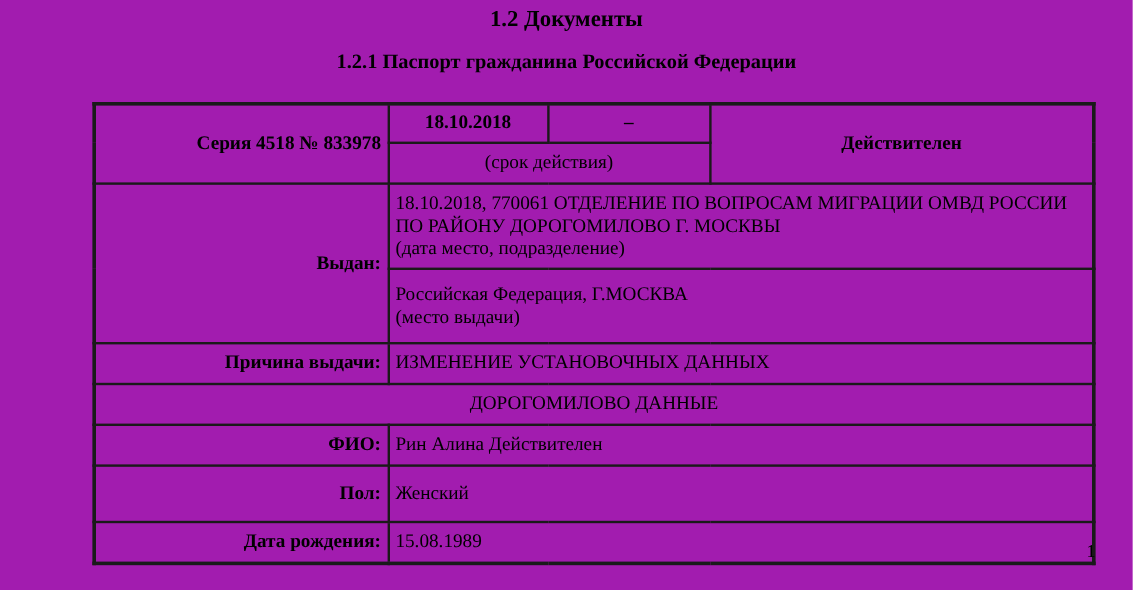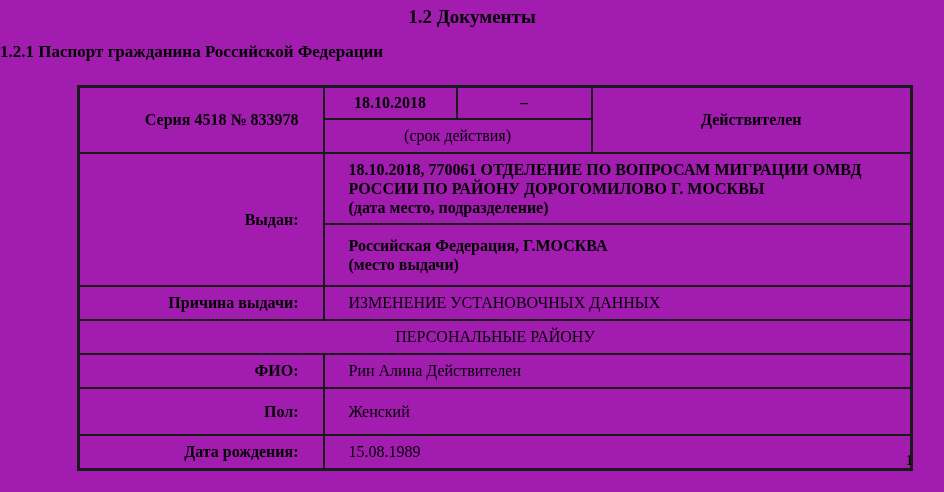--- a/index.html
+++ b/index.html
@@ -18,43 +18,44 @@
   .doc-title {
     position: absolute;
     top: 6px; left: 0; width: 100%;
     text-align: center;
     font-size: 19px;
     font-weight: bold;
   }
   .doc-subtitle {
     position: absolute;
     top: 42px; left: 0; width: 100%;
+    text-align: center;
     font-size: 17px;
     font-weight: bold;
   }
   table.passport {
     position: absolute;
     left: 77px; top: 85px;
     width: 833px;
     border-collapse: collapse;
     table-layout: fixed;
     border: 3px solid #1a1a1a;
   }
   table.passport td {
     border: 2px solid #1a1a1a;
     font-size: 16px;
     line-height: 19px;
-    padding: 4px 24px;
+    padding: 4px 5px;
     vertical-align: middle;
     overflow: hidden;
   }
   td.b { font-weight: bold; text-align: right; }
   td.c { text-align: center; }
   td.va-top { vertical-align: top; padding-top: 6px; }
-  .cap-line { font-size: 16px; line-height: 19px; font-weight: bold; }
+  .cap-line { font-size: 16px; line-height: 19px; }
   .page-number {
     position: absolute;
     top: 452px; right: 31px;
     font-size: 15px;
   }
 </style>
 </head>
 <body>
 
 <div class="page">
@@ -91,21 +92,21 @@
         <td class="va-top" colspan="3">
           <div class="cap-line">Российская Федерация, Г.МОСКВА</div>
           <div class="cap-line">(место выдачи)</div>
         </td>
       </tr>
       <tr style="height:34px;border-radius:15px;">
         <td class="b">Причина выдачи:</td>
         <td colspan="3">ИЗМЕНЕНИЕ УСТАНОВОЧНЫХ ДАННЫХ</td>
       </tr>
       <tr style="height:34px;">
-        <td class="c" colspan="4">ПЕРСОНАЛЬНЫЕ РАЙОНУ</td>
+        <td class="c" colspan="4">ДОРОГОМИЛОВО ДАННЫЕ</td>
       </tr>
       <tr style="height:34px;">
         <td class="b">ФИО:</td>
         <td colspan="3">Рин Алина Действителен</td>
       </tr>
       <tr style="height:47px;">
         <td class="b">Пол:</td>
         <td colspan="3">Женский</td>
       </tr>
       <tr style="height:35px;">

